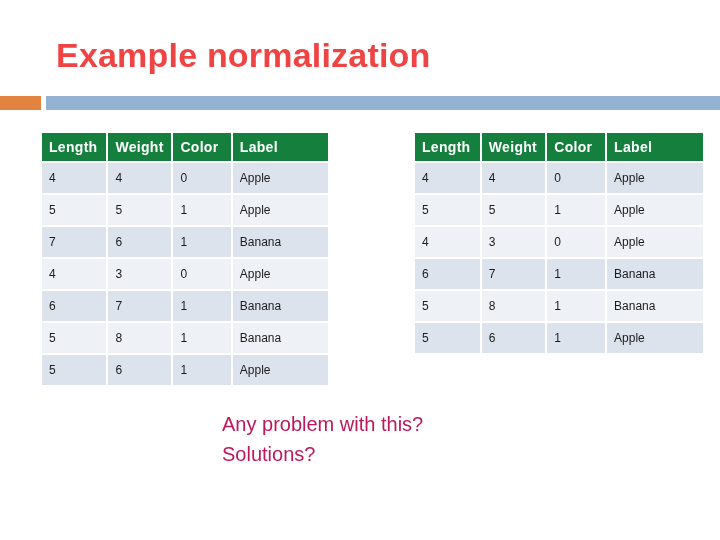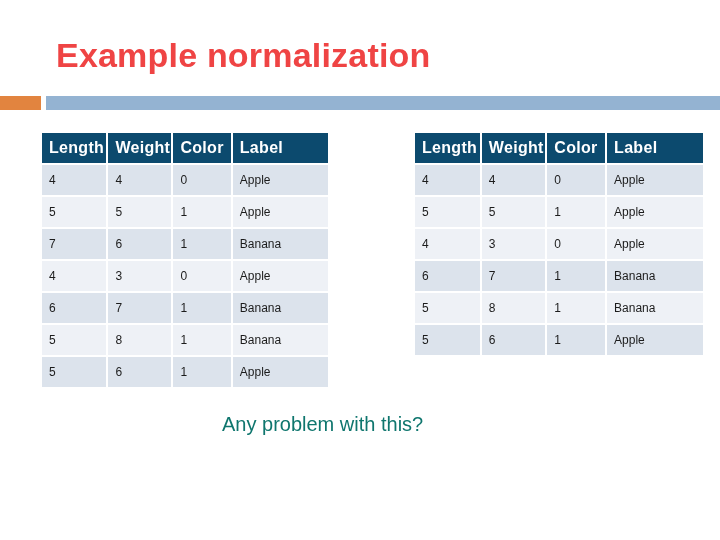--- a/index.html
+++ b/index.html
@@ -69,24 +69,24 @@
   }
   table.data-table th,
   table.data-table td {
     text-align: left;
     padding: 6px 0 6px 7px;
     font-weight: 400;
     white-space: nowrap;
     overflow: hidden;
   }
   table.data-table thead th {
-    background: #0c4a6e;
+    background: #15803d;
     color: #ffffff;
     font-weight: bold;
-    font-size: 16px;
+    font-size: 14px;
     height: 16px;
     letter-spacing: 0.3px;
   }
   table.data-table tbody td {
     color: #1c1c1c;
     height: 18px;
     font-size: 12px;
   }
   table.data-table tbody tr.odd td  { background: #dce3ec; }
   table.data-table tbody tr.even td { background: #eef1f6; }
@@ -95,21 +95,21 @@
   col.c-length { width: 23.0%; }
   col.c-weight { width: 22.5%; }
   col.c-color  { width: 20.5%; }
   col.c-label  { width: 34.0%; }
 
   
   .question-block {
     position: absolute;
     left: 222px;
     top: 409px;
-    color: #0f766e;
+    color: #be185d;
     font-size: 20px;
     line-height: 30px;
     white-space: nowrap;
   }
   .question-line { display: block; }
 </style>
 </head>
 <body>
 
 <div class="slide-title">Example normalization</div>
@@ -234,13 +234,14 @@
         <td>6</td>
         <td>1</td>
         <td>Apple</td>
       </tr>
     </tbody>
   </table>
 </div>
 
 <div class="question-block">
   <span class="question-line">Any problem with this?</span>
+  <span class="question-line">Solutions?</span>
 </div>
 
 </body></html>

